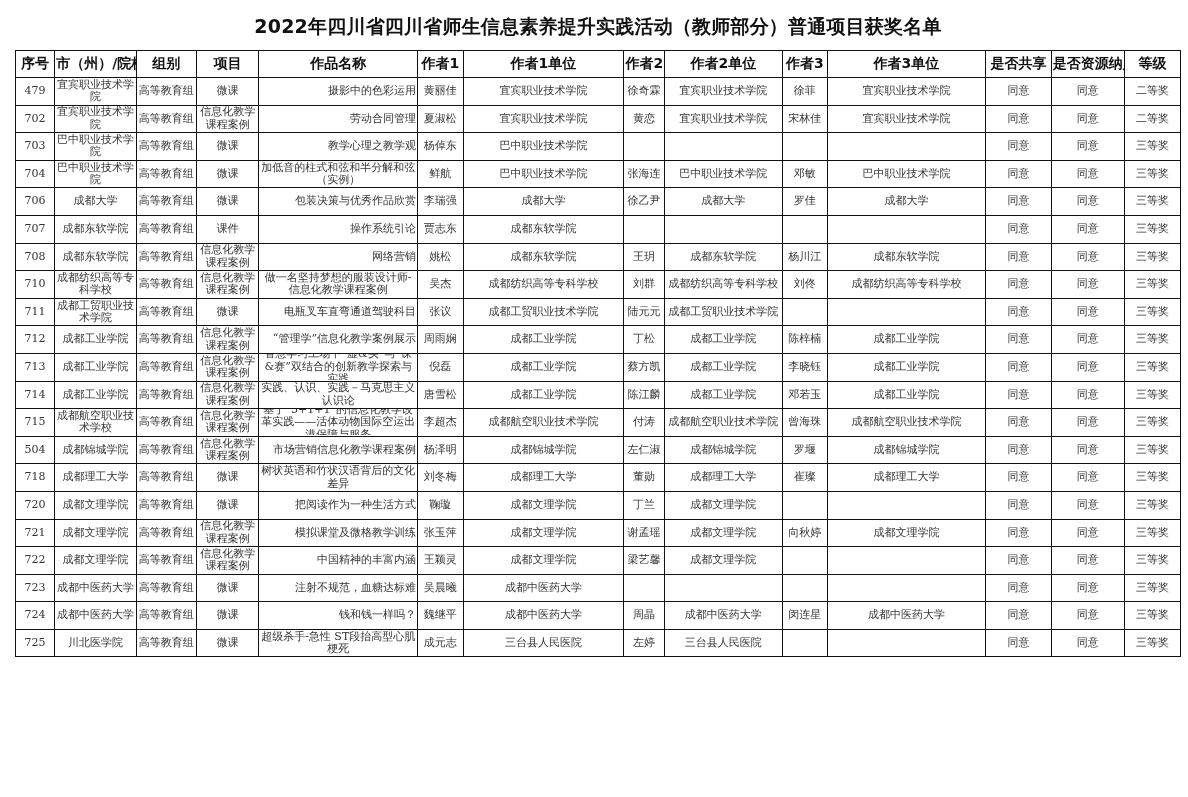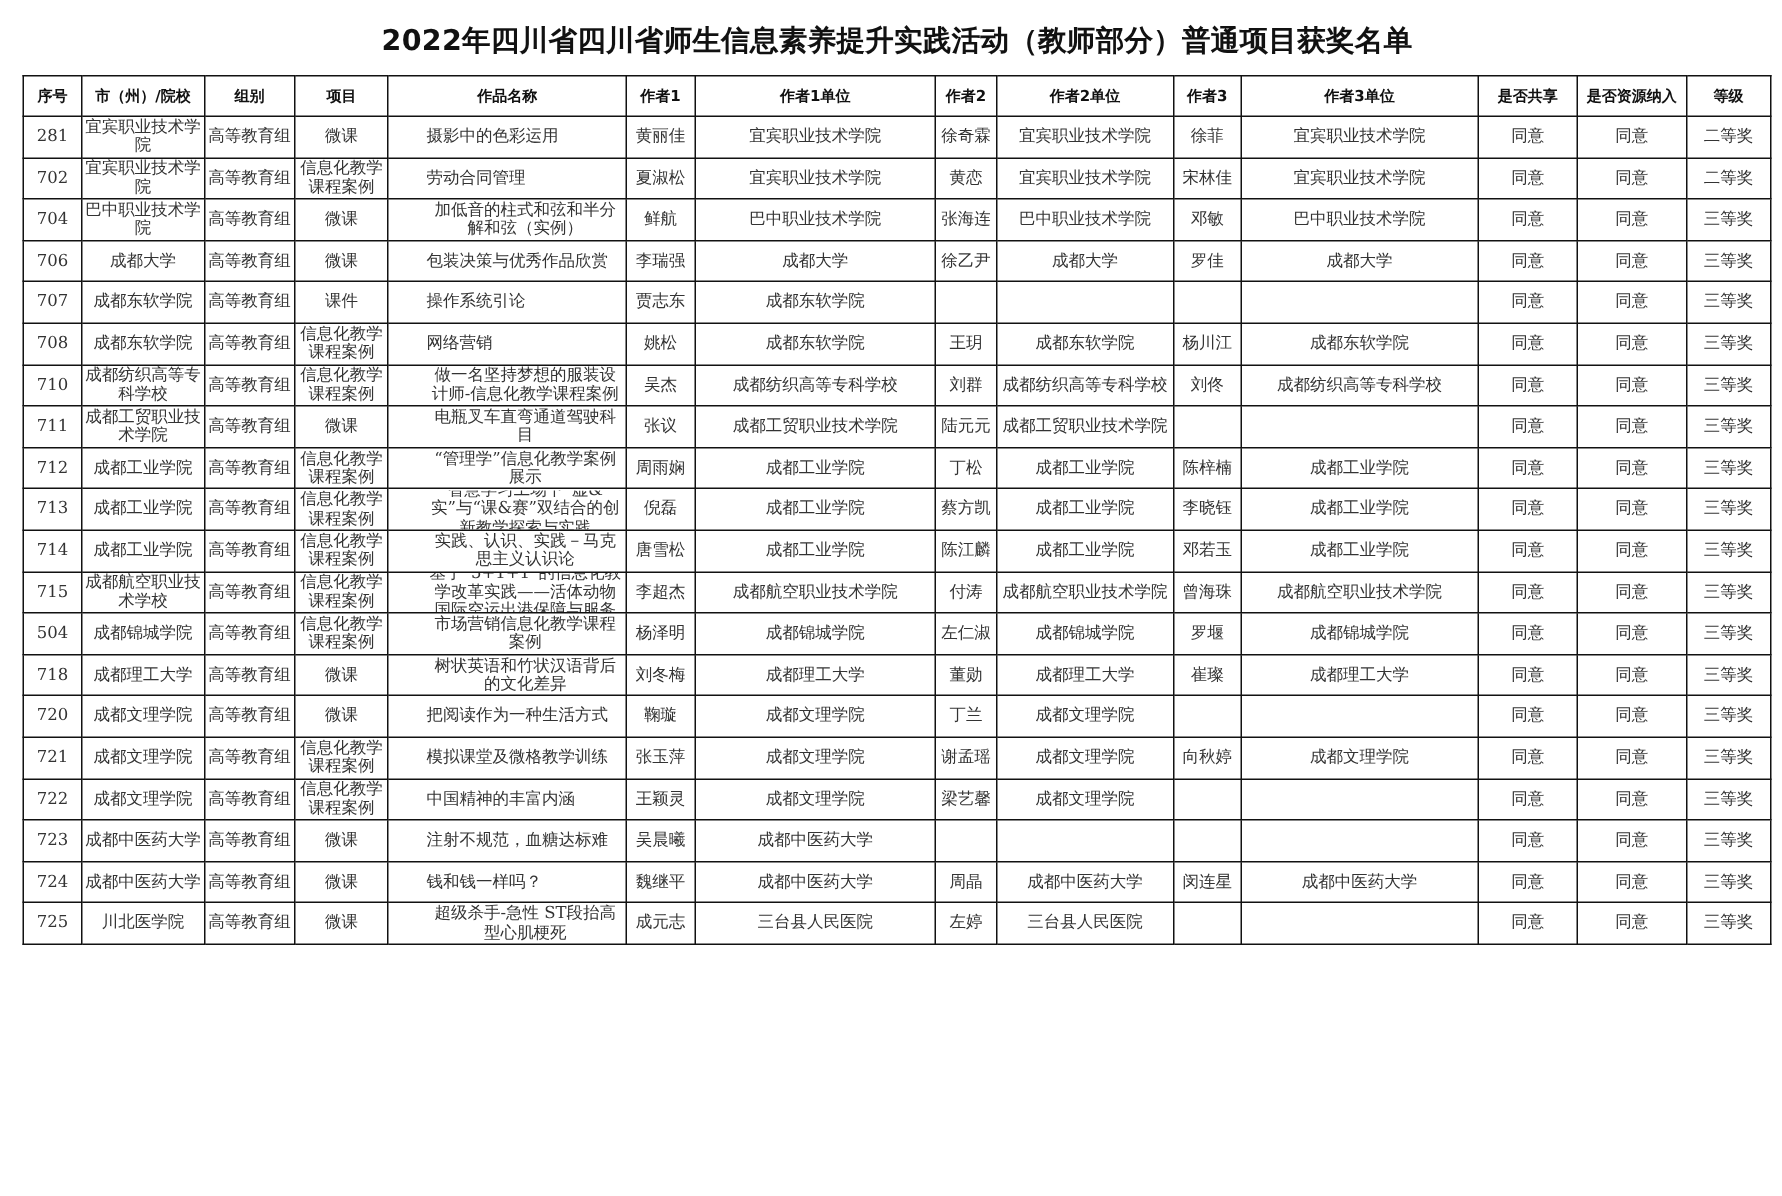--- a/index.html
+++ b/index.html
@@ -1,24 +1,24 @@
 <!DOCTYPE html>
 <html><head>
 <meta charset="utf-8">
 <style>
   html, body { margin: 0; padding: 0; background: #ffffff; }
   body { width: 1188px; height: 797px; overflow: hidden; position: relative; font-family: "DejaVu Serif", "Liberation Serif", serif; color: #222; }
   .title { position: absolute; top: 14px; left: 4px; width: 1188px; text-align: center; font-family: "DejaVu Sans", "Liberation Sans", sans-serif; font-weight: bold; font-size: 19px; color: #111; letter-spacing: 0.2px; }
   table.awards { position: absolute; top: 50px; left: 15px; border-collapse: collapse; table-layout: fixed; width: 1166px; }
   table.awards th, table.awards td { border: 1.5px solid #111; text-align: center; vertical-align: middle; padding: 0 1px; overflow: hidden; }
-  table.awards th { height: 26px; font-family: "DejaVu Sans", "Liberation Sans", sans-serif; font-weight: bold; font-size: 10px; color: #111; white-space: nowrap; }
+  table.awards th { height: 26px; font-family: "DejaVu Sans", "Liberation Sans", sans-serif; font-weight: bold; font-size: 14px; color: #111; white-space: nowrap; }
   table.awards td { height: 26.6px; font-size: 11px; line-height: 12.5px; color: #333; }
   td.wrap { white-space: normal; word-break: break-all; }
   td.clip { font-size: 10.5px; line-height: 12px; }
-  .clipbox { height: 26px; overflow: hidden; display: flex; align-items: center; justify-content: flex-start; padding-left: 24px; }
+  .clipbox { height: 26px; overflow: hidden; display: flex; align-items: center; justify-content: flex-end; }
 </style>
 </head>
 <body>
 
 <div class="title">2022年四川省四川省师生信息素养提升实践活动（教师部分）普通项目获奖名单</div>
 
 <table class="awards">
   <colgroup>
     <col style="width:37px">
       <col style="width:77px">
@@ -48,21 +48,21 @@
       <th>作者2单位</th>
       <th>作者3</th>
       <th>作者3单位</th>
       <th>是否共享</th>
       <th>是否资源纳入</th>
       <th>等级</th>
     </tr>
   </thead>
   <tbody id="tbody">
       <tr>
-        <td>281</td>
+        <td>479</td>
         <td class="wrap">宜宾职业技术学院</td>
         <td>高等教育组</td>
         <td class="wrap">微课</td>
         <td class="wrap clip">
           <div class="clipbox">
             <span>摄影中的色彩运用</span>
           </div>
         </td>
         <td>黄丽佳</td>
         <td>宜宾职业技术学院</td>
@@ -86,20 +86,40 @@
         </td>
         <td>夏淑松</td>
         <td>宜宾职业技术学院</td>
         <td class="wrap">黄恋</td>
         <td>宜宾职业技术学院</td>
         <td>宋林佳</td>
         <td>宜宾职业技术学院</td>
         <td>同意</td>
         <td>同意</td>
         <td>二等奖</td>
+      </tr>
+      <tr>
+        <td>703</td>
+        <td class="wrap">巴中职业技术学院</td>
+        <td>高等教育组</td>
+        <td class="wrap">微课</td>
+        <td class="wrap clip">
+          <div class="clipbox">
+            <span>教学心理之教学观</span>
+          </div>
+        </td>
+        <td>杨倬东</td>
+        <td>巴中职业技术学院</td>
+        <td class="wrap"></td>
+        <td></td>
+        <td></td>
+        <td></td>
+        <td>同意</td>
+        <td>同意</td>
+        <td>三等奖</td>
       </tr>
       <tr>
         <td>704</td>
         <td class="wrap">巴中职业技术学院</td>
         <td>高等教育组</td>
         <td class="wrap">微课</td>
         <td class="wrap clip">
           <div class="clipbox">
             <span>加低音的柱式和弦和半分解和弦（实例）</span>
           </div>

